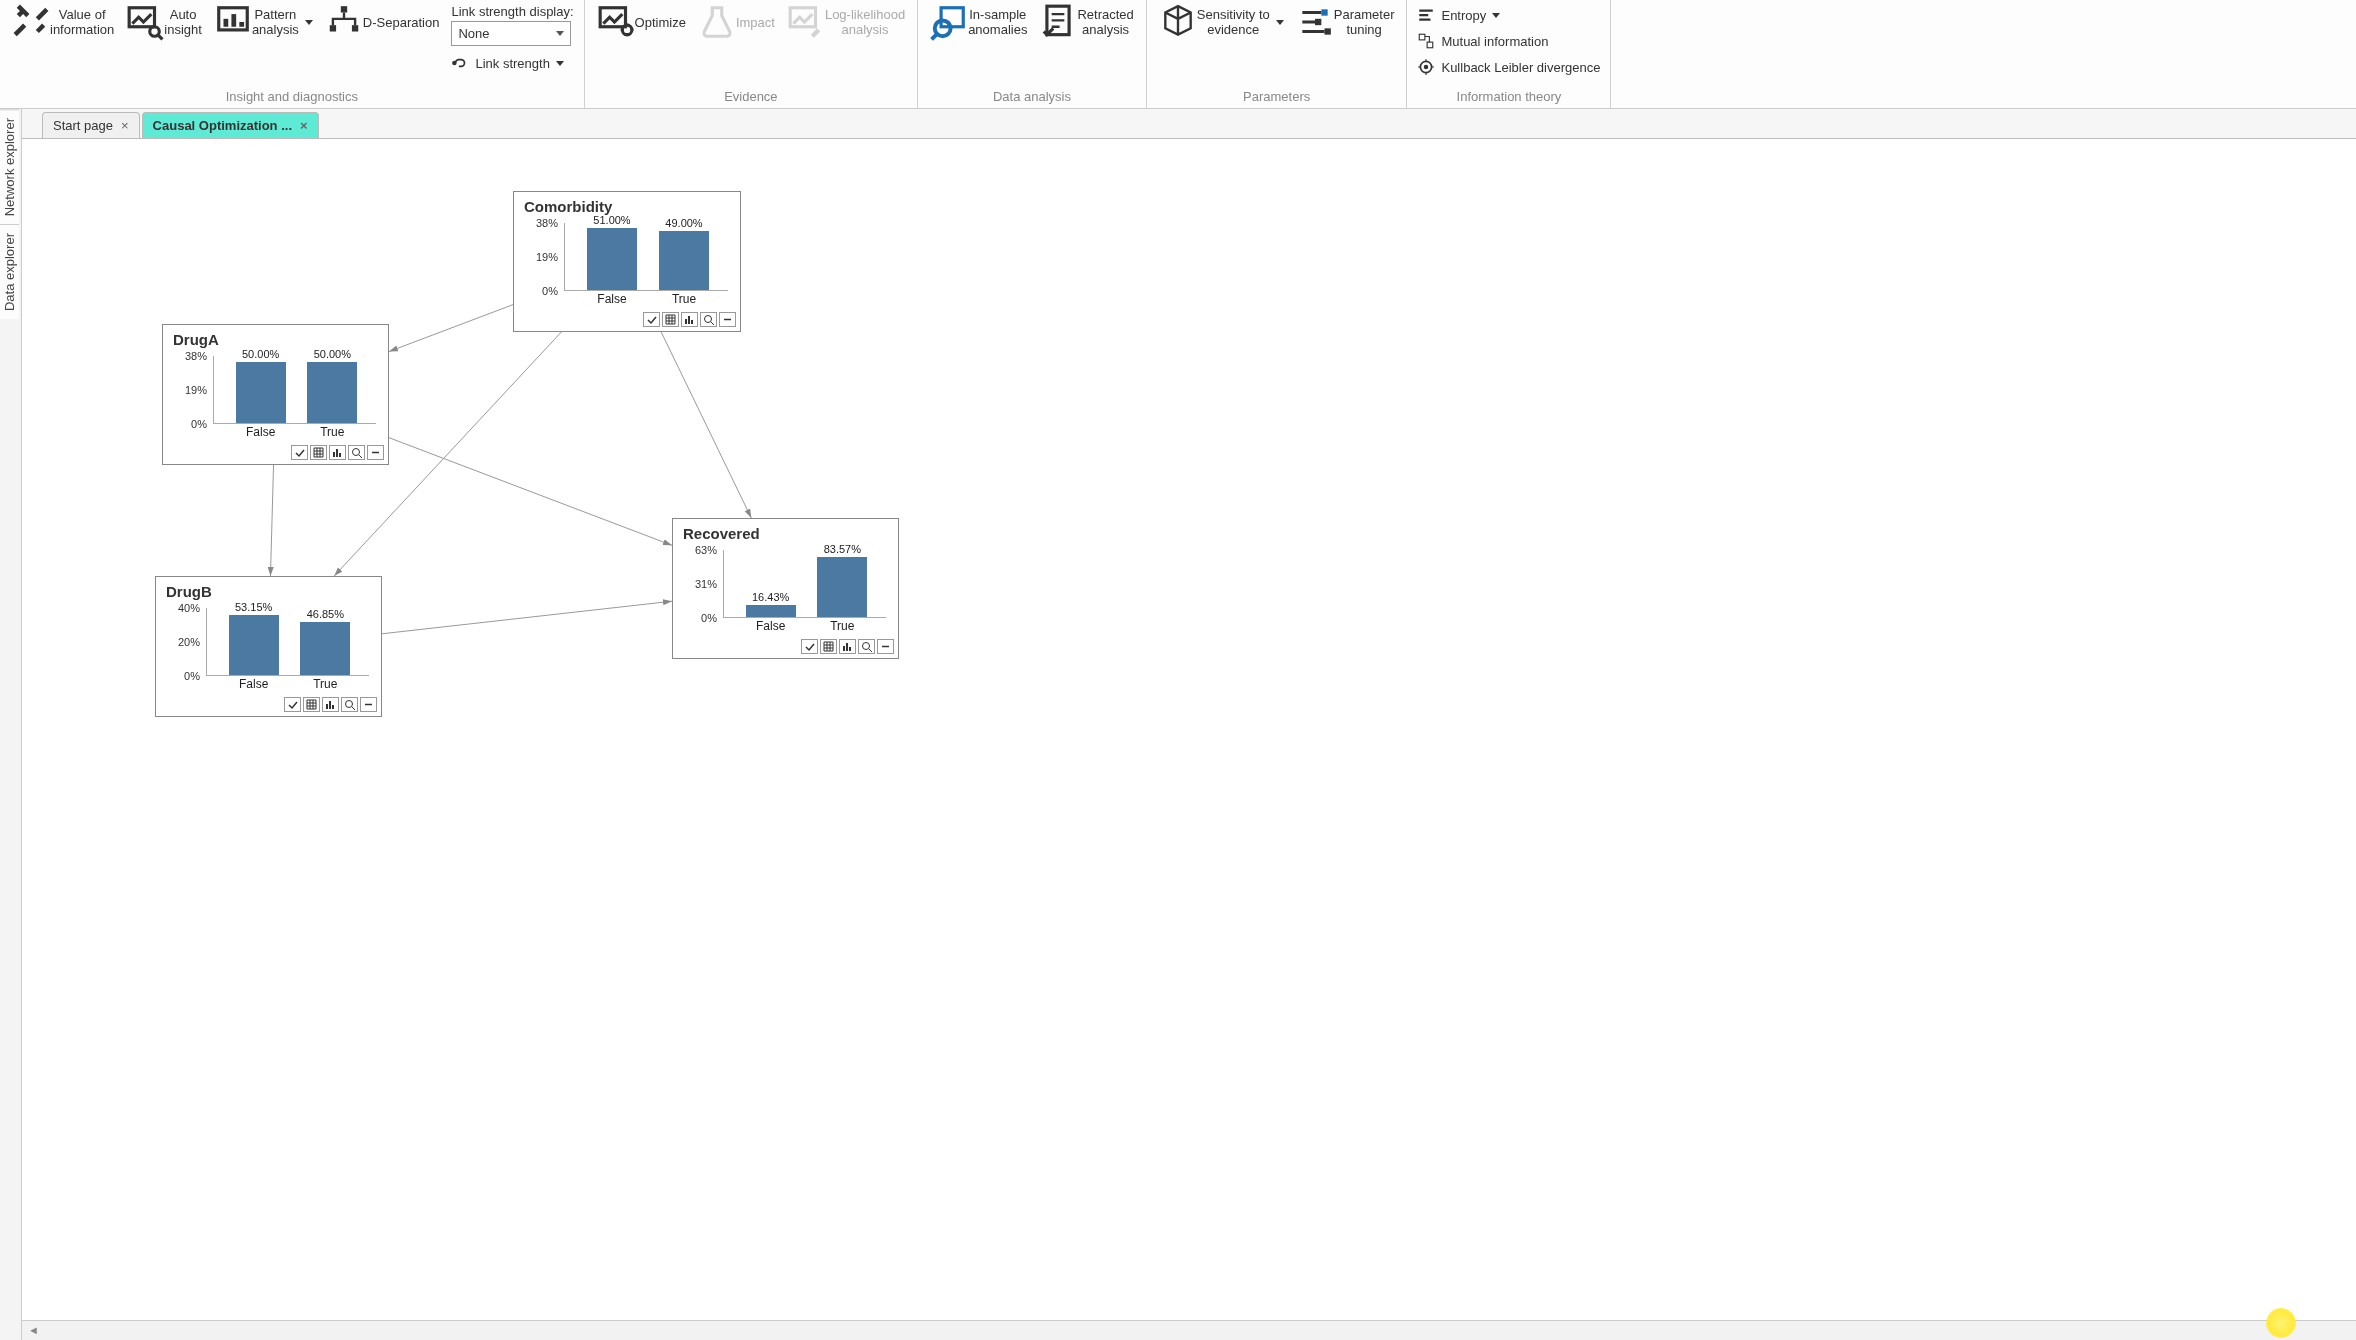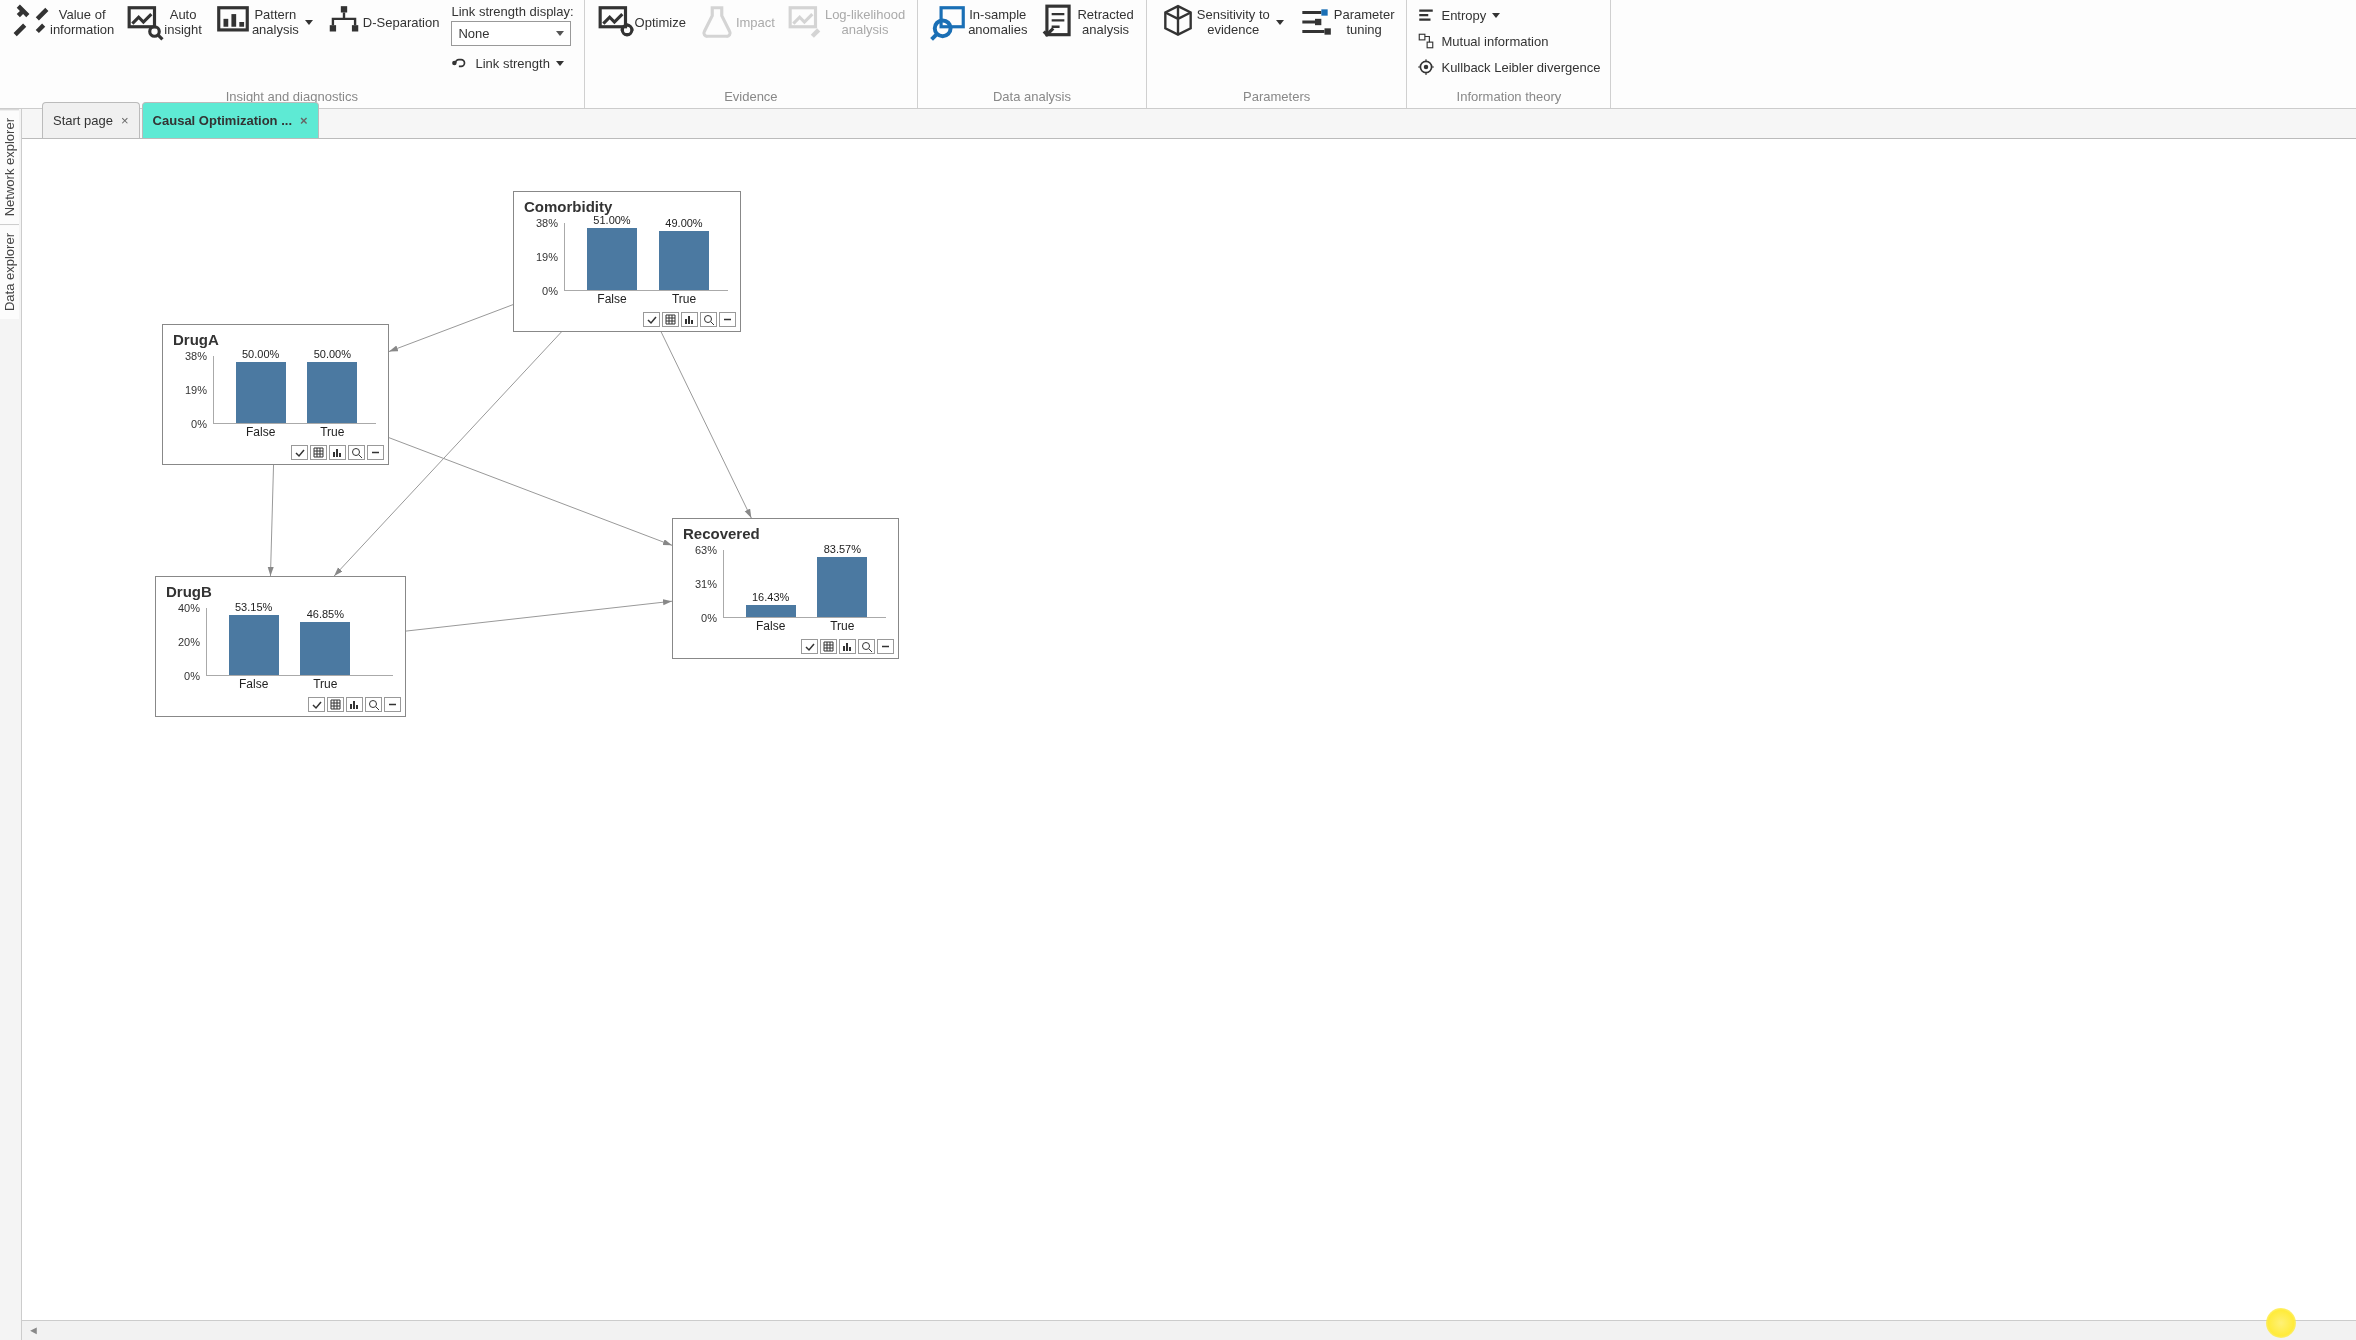--- a/index.html
+++ b/index.html
@@ -23,21 +23,21 @@
 .ls-select { width: 120px; height: 25px; border: 1px solid #999; background: #fff; display: flex; align-items: center; padding: 0 6px; justify-content: space-between; cursor: pointer; }
 .ls-select .caret { width: 0; height: 0; border-left: 4px solid transparent; border-right: 4px solid transparent; border-top: 5px solid #555; }
 .dropdown-caret { width: 0; height: 0; border-left: 4px solid transparent; border-right: 4px solid transparent; border-top: 5px solid #333; margin-left: 6px; display: inline-block; vertical-align: middle; }
 
 
 .side-tabs { position: absolute; left: 0; top: 109px; bottom: 0; width: 22px; background: #f4f4f4; border-right: 1px solid #ccc; }
 .side-tab { writing-mode: vertical-rl; text-orientation: mixed; padding: 8px 2px; font-size: 13px; color: #444; border-bottom: 1px solid #ccc; cursor: pointer; background: #fcfcfc; transform: rotate(180deg); }
 
 
 .doc-tabs { position: absolute; left: 22px; top: 109px; right: 0; height: 30px; display: flex; align-items: flex-end; border-bottom: 1px solid #bbb; padding-left: 20px; background: #f6f6f6; }
-.doc-tab { height: 36px; padding: 0 10px; display: flex; align-items: center; border: 1px solid #bbb; border-bottom: none; margin-right: 2px; border-radius: 4px 4px 0 0; background: #f0f0f0; cursor: pointer; font-size: 13px; }
+.doc-tab { height: 26px; padding: 0 10px; display: flex; align-items: center; border: 1px solid #bbb; border-bottom: none; margin-right: 2px; border-radius: 4px 4px 0 0; background: #f0f0f0; cursor: pointer; font-size: 13px; }
 .doc-tab.active { background: #5eead4; font-weight: 600; }
 .doc-tab .close { margin-left: 8px; color: #666; cursor: pointer; }
 
 
 .canvas-wrap { position: absolute; left: 22px; right: 0; top: 139px; bottom: 20px; background: #fff; overflow: hidden; }
 svg.edges { position: absolute; left: 0; top: 0; width: 100%; height: 100%; pointer-events: none; }
 
 
 .node { position: absolute; border: 1px solid #888; background: #fff; font-size: 12px; }
 .node-title { font-weight: 700; font-size: 15px; padding: 6px 10px 2px 10px; }
@@ -377,21 +377,21 @@
               <path d="M8 8l3 3" stroke="#333"></path>
             </svg>
           </div>
           <div class="node-tool">
             <svg viewBox="0 0 11 11">
               <path d="M2 5.5h7" stroke="#333" stroke-width="1.5"></path>
             </svg>
           </div>
         </div>
       </div>
-      <div class="node" style="left: 133px; top: 437px; width: 251px;">
+      <div class="node" style="left: 133px; top: 437px; width: 227px;">
         <div class="node-title">DrugB</div>
         <div class="chart">
           <div class="yaxis">
             <div class="ytick" style="top: 4px;">40%</div>
             <div class="ytick" style="top: 38px;">20%</div>
             <div class="ytick" style="top: 72px;">0%</div>
           </div>
           <div class="plot">
             <div class="bar" style="left: 21.6667px; width: 50px; height: 60.2367px;"></div>
             <div class="barlabel" style="left: 46.6667px; bottom: 62.2367px;">53.15%</div>

